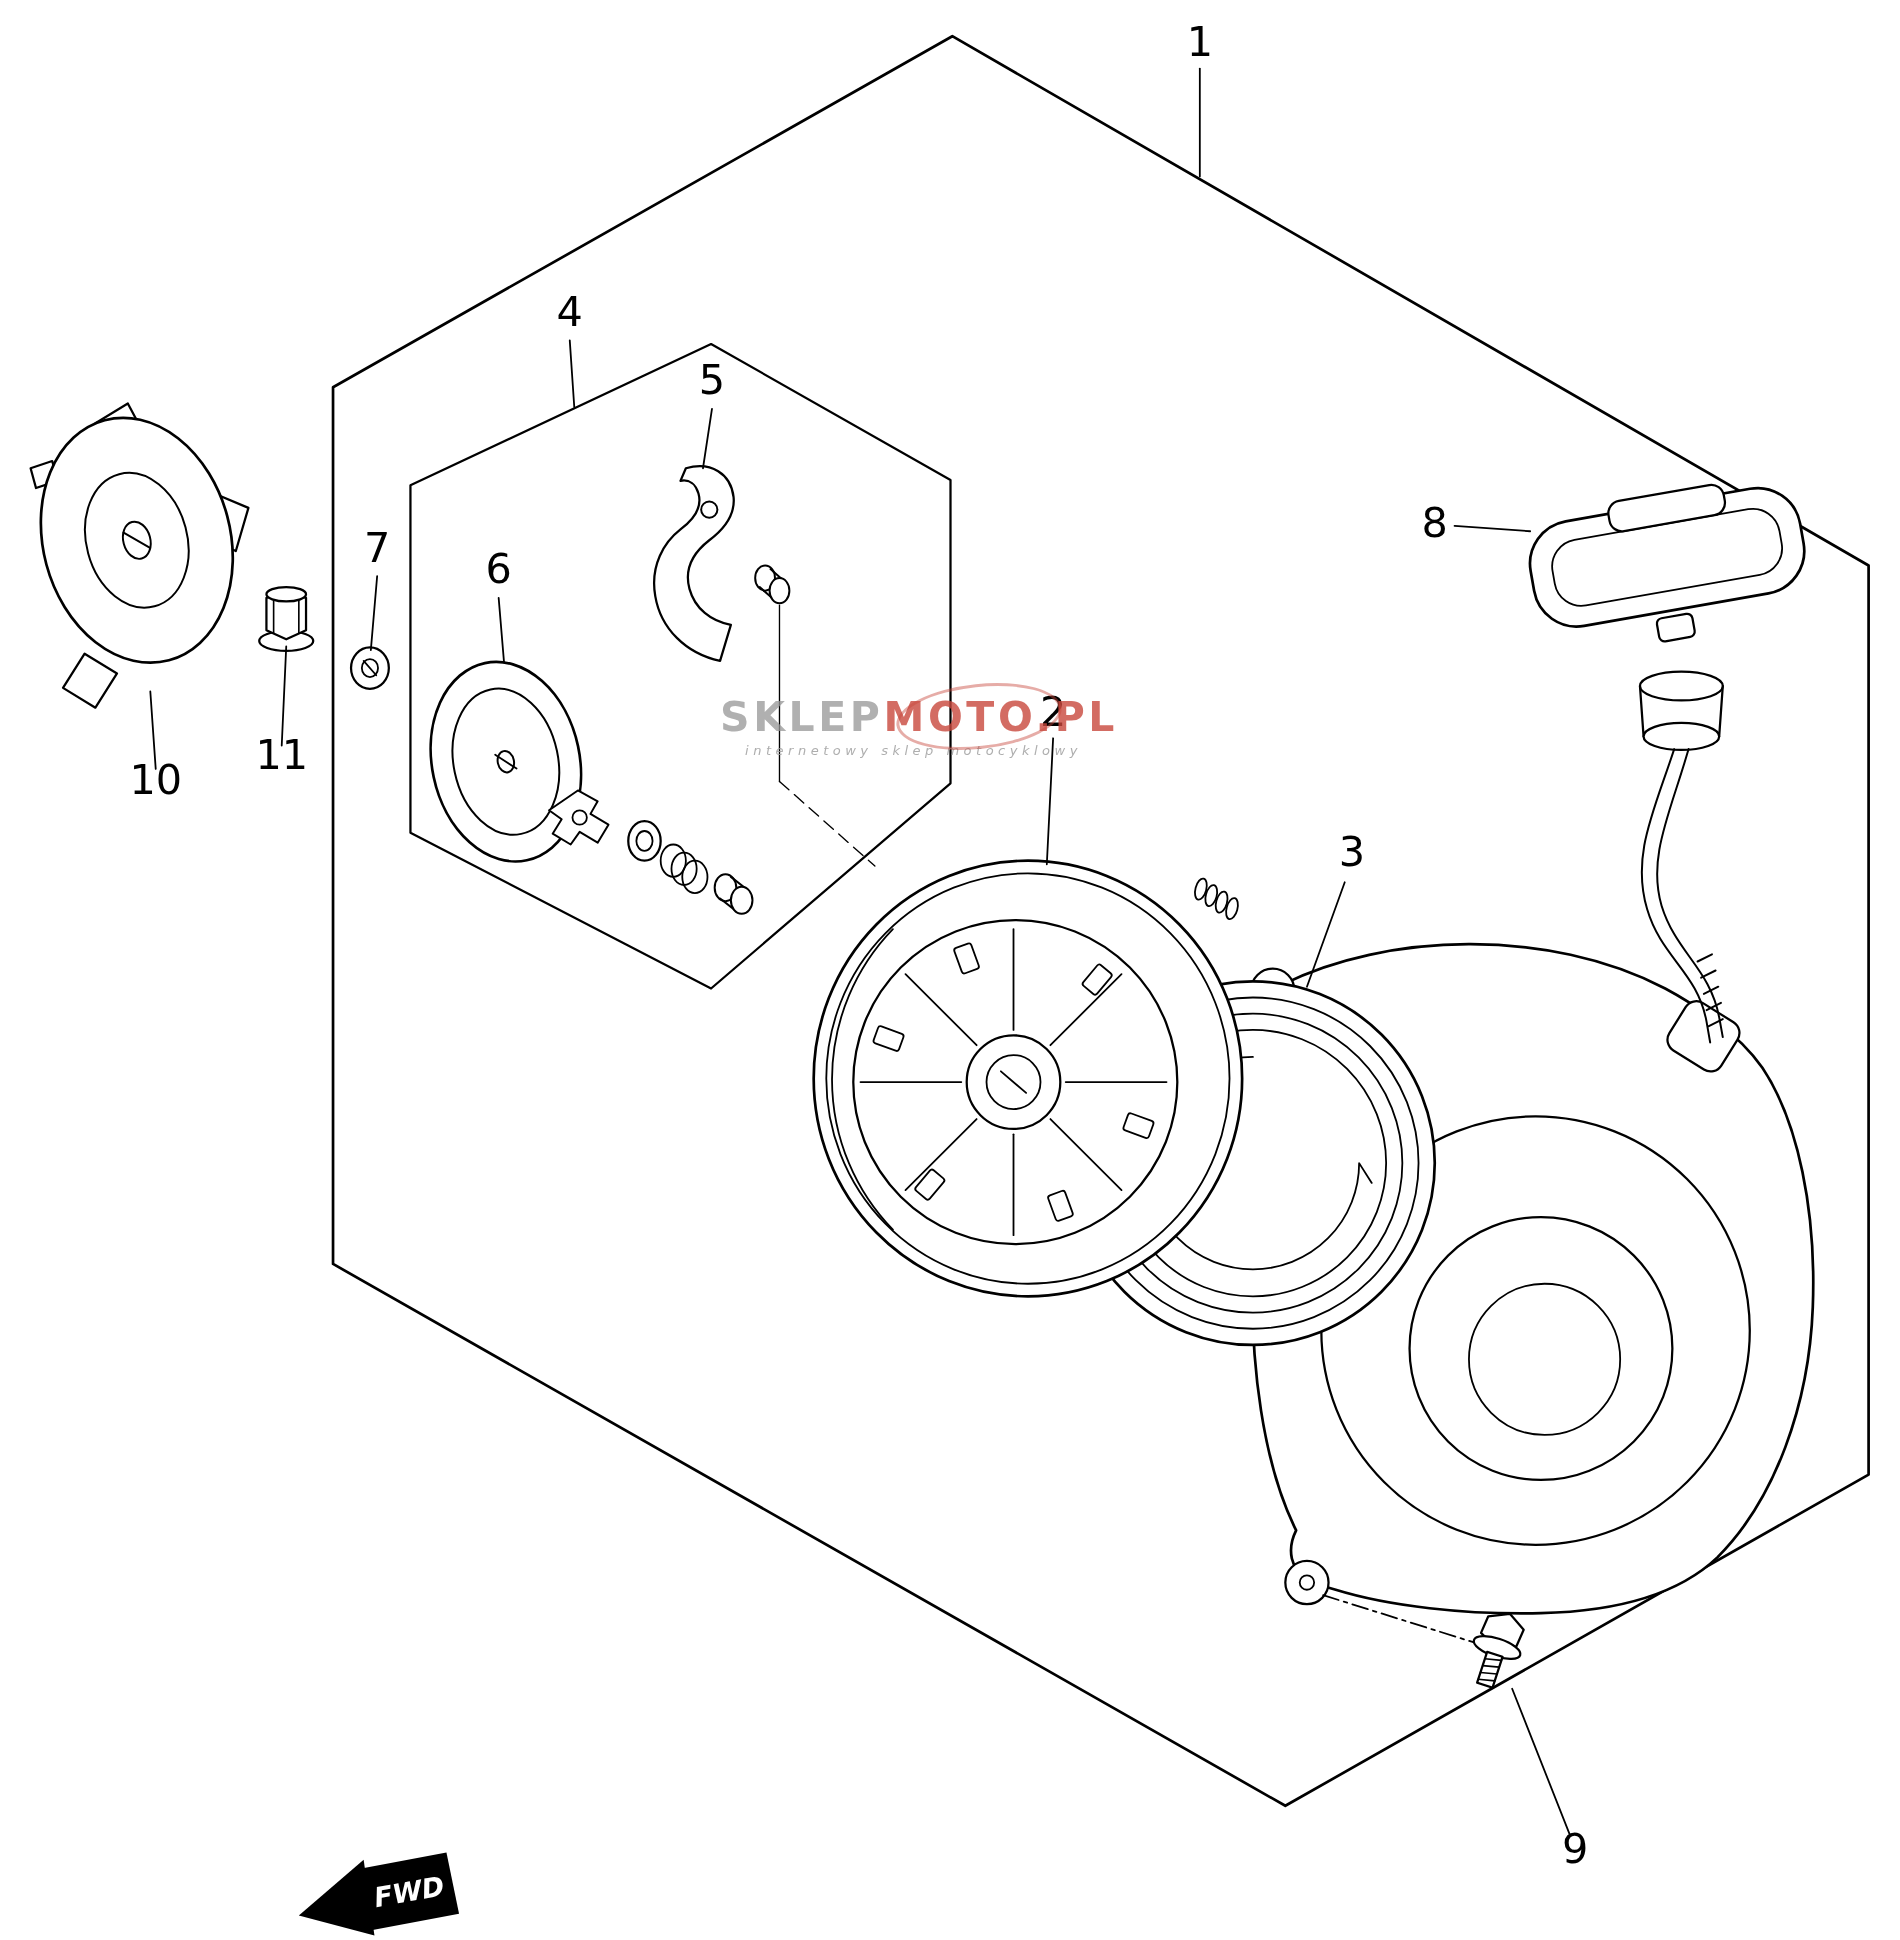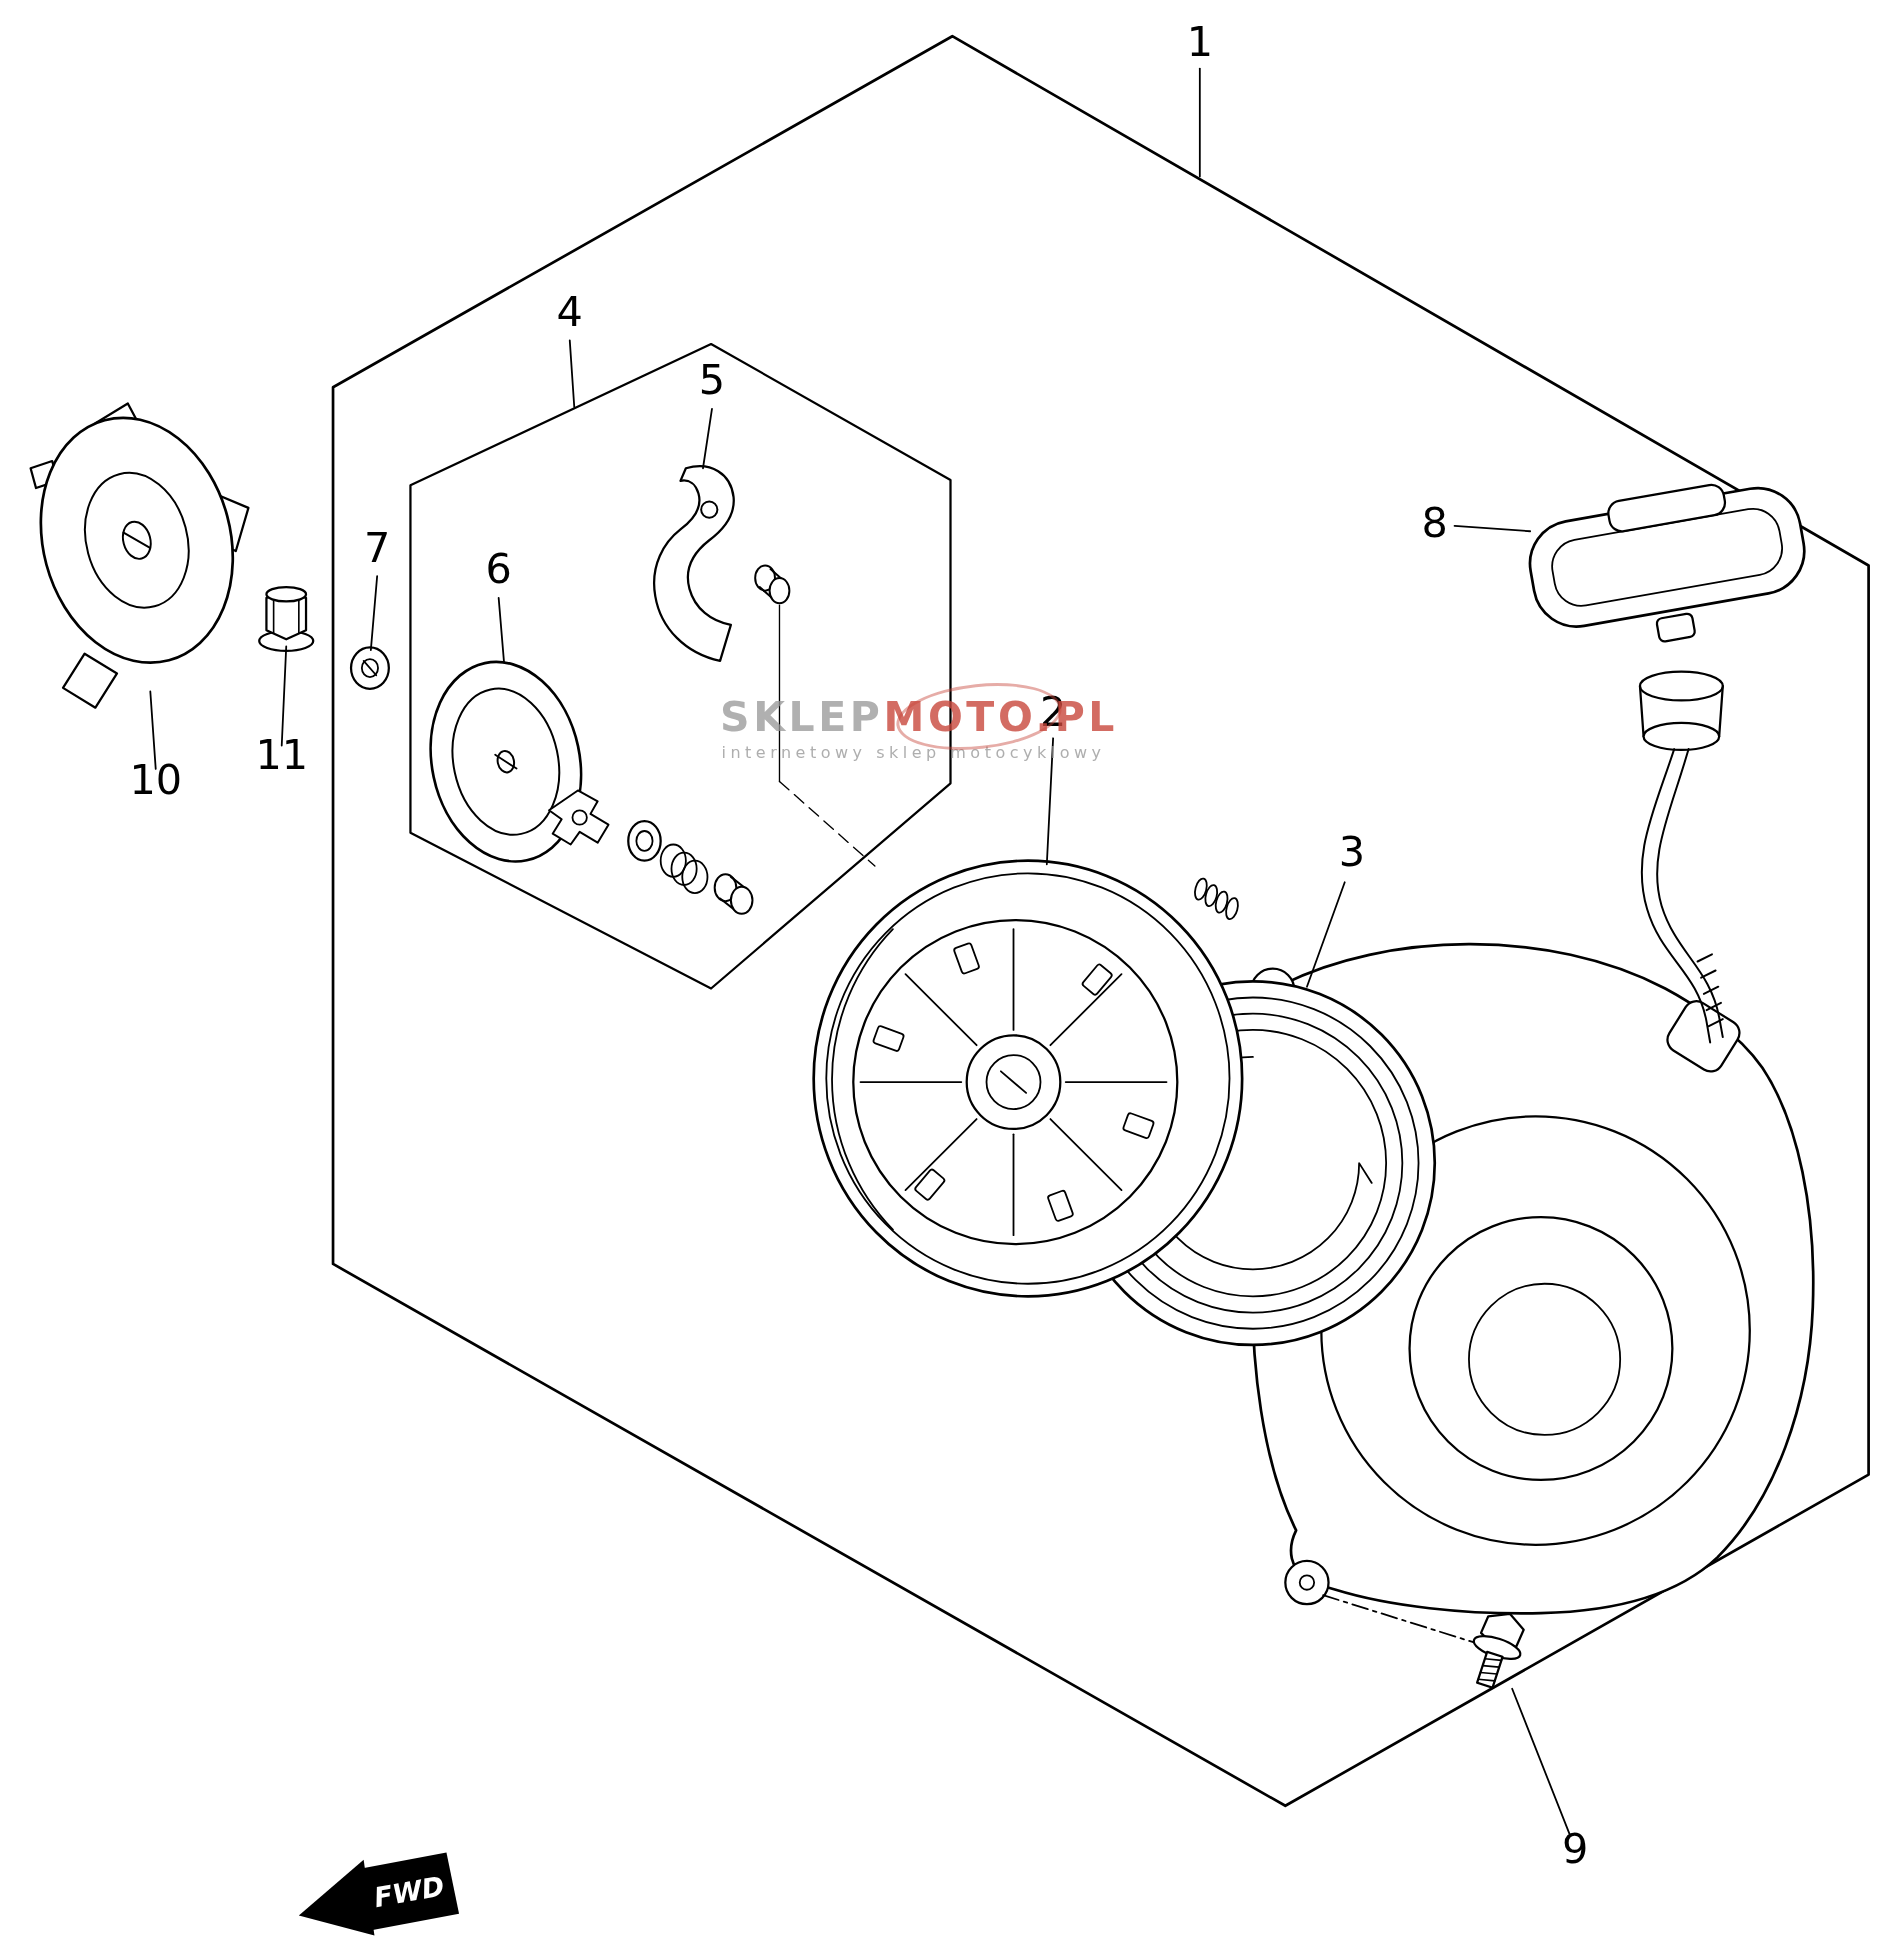--- a/index.html
+++ b/index.html
@@ -6,21 +6,21 @@
   .stage{position:relative;width:1901px;height:1941px;background:#ffffff;overflow:hidden;
          font-family:"DejaVu Sans",sans-serif;}
   svg{position:absolute;left:0;top:0;}
   svg text.callout{font-family:"DejaVu Sans",sans-serif;font-size:46px;fill:#000;text-anchor:middle;}
   svg text.fwd-text{font-family:"DejaVu Sans",sans-serif;font-size:30px;font-style:italic;
                     font-weight:bold;fill:#fff;text-anchor:middle;}
   .watermark{position:absolute;text-align:center;pointer-events:none;}
   .wm-line1{font-size:41px;font-weight:bold;letter-spacing:3.6px;white-space:nowrap;}
   .wm-gray{color:rgba(150,150,150,0.75);}
   .wm-red{color:rgba(200,71,60,0.8);}
-  .wm-sub{font-size:16px;letter-spacing:4.5px;color:rgba(160,160,160,0.85);margin-top:1.8px;white-space:nowrap;}
+  .wm-sub{font-size:13px;letter-spacing:4.5px;color:rgba(160,160,160,0.85);margin-top:1.8px;white-space:nowrap;font-style:italic;}
   .wm-ellipse{position:absolute;left:176px;top:-9px;width:160px;height:59px;
               border:3.6px solid rgba(200,71,60,0.45);border-radius:50%;transform:rotate(-6deg);}
 </style>
 </head>
 <body>
 
 <div class="stage">
 
 <svg width="1901" height="1941" viewBox="0 0 2112 2156" fill="none" stroke="#000" stroke-width="3" stroke-linejoin="round" stroke-linecap="round">
 

